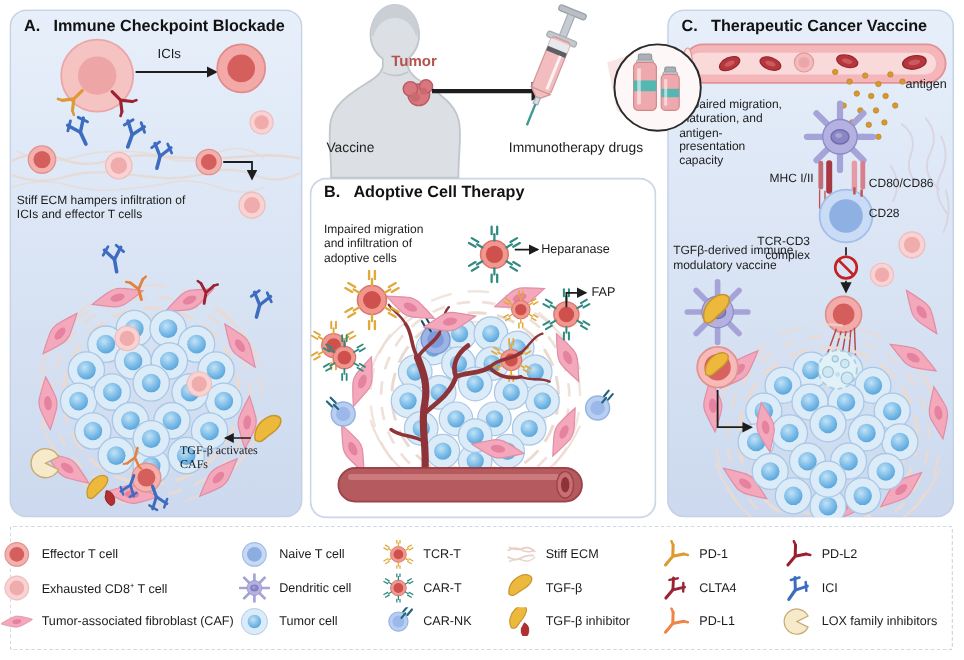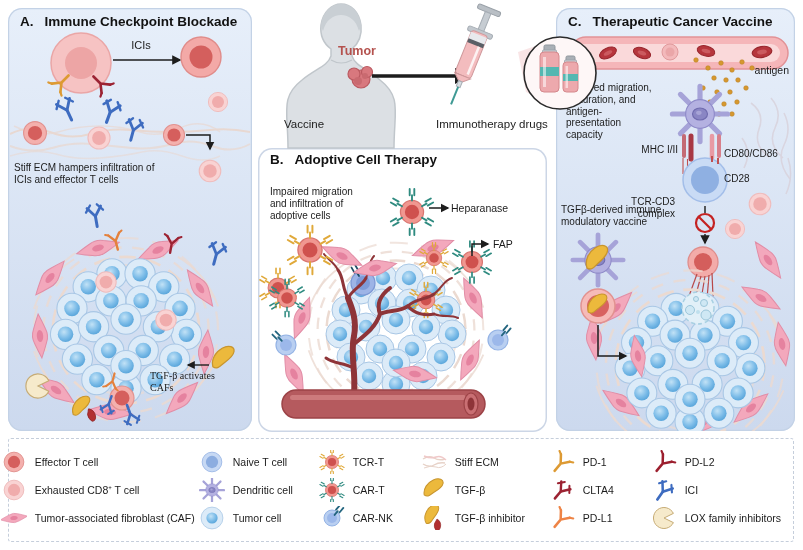--- a/index.html
+++ b/index.html
@@ -8,21 +8,21 @@
   .panel{position:absolute;border-radius:14px;
     background:linear-gradient(180deg,var(--panel_bg_top,#e7effa) 0%,var(--panel_bg_bottom,#ccd9ee) 100%);
     box-shadow:inset 0 0 0 1.2px #c3d2e6;}
   #panelA{left:8px;top:8px;width:244px;height:423px;}
   #panelC{left:556px;top:8px;width:239px;height:423px;}
   #panelB{left:258px;top:148px;width:289px;height:284px;background:#fff;box-shadow:inset 0 0 0 1.5px #ccd6e6;}
   .art{position:absolute;left:0;top:0;width:100%;height:100%;}
   .ptitle{position:absolute;left:12px;top:6px;font-weight:bold;font-size:13.5px;color:#121212;z-index:3;white-space:nowrap;}
   .plabel{margin-right:11px;}
   .ann{position:absolute;font-size:10px;line-height:1.18;color:#1c1c1c;white-space:pre-line;z-index:3;}
-  .ctr{position:absolute;left:268px;top:0;width:334px;height:179px;z-index:5;}
+  .ctr{position:absolute;left:256px;top:0;width:334px;height:179px;z-index:5;}
   .ctr svg{overflow:visible;}
   .lblTumor{position:absolute;left:70px;top:44px;font-size:12.5px;font-weight:bold;color:var(--tumor_label_red,#b4524e);}
   .lblPlain{position:absolute;font-size:11.5px;color:#222;}
   .legend{position:absolute;left:8px;top:438px;width:786px;height:104px;background:#fff;
     border:1.5px dashed #c5cedb;border-radius:3px;box-sizing:border-box;
     display:flex;gap:2px;padding:9px 12px;z-index:4;justify-content:flex-end;}
   .lcol{display:flex;flex-direction:column;justify-content:space-between;padding:1px 0;}
   .litem{display:flex;align-items:center;gap:7px;font-size:10.5px;color:#1c1c1c;white-space:nowrap;}
   .licon{width:27px;height:26px;flex:0 0 27px;display:flex;align-items:center;justify-content:center;}
   .c1{flex:0 0 196px}.c2{flex:0 0 118px}.c3{flex:0 0 100px}.c4{flex:0 0 126px}.c5{flex:0 0 100px}.c6{flex:1}

